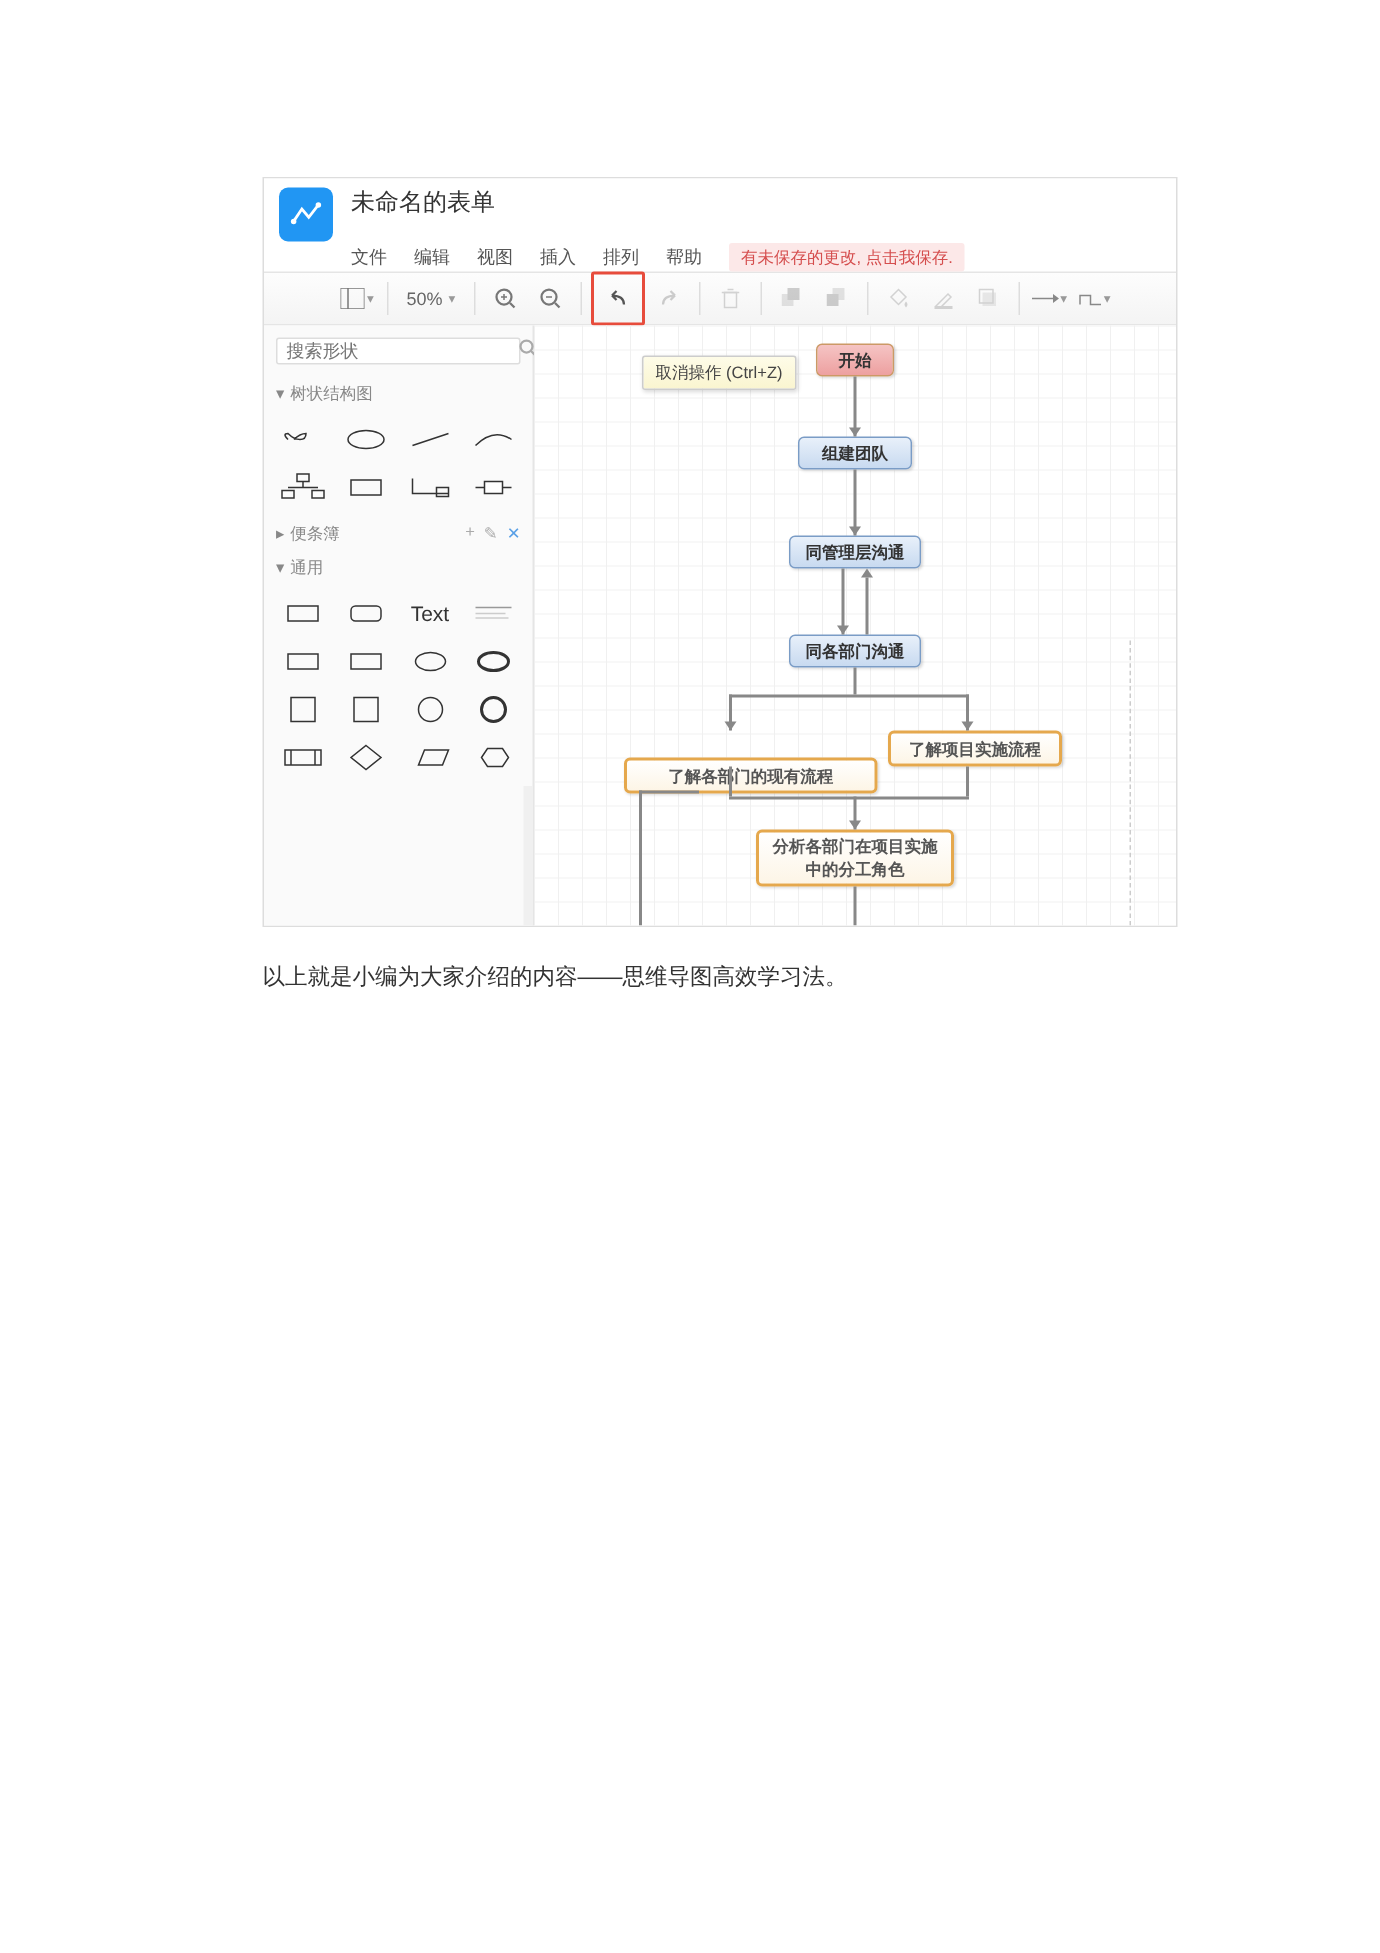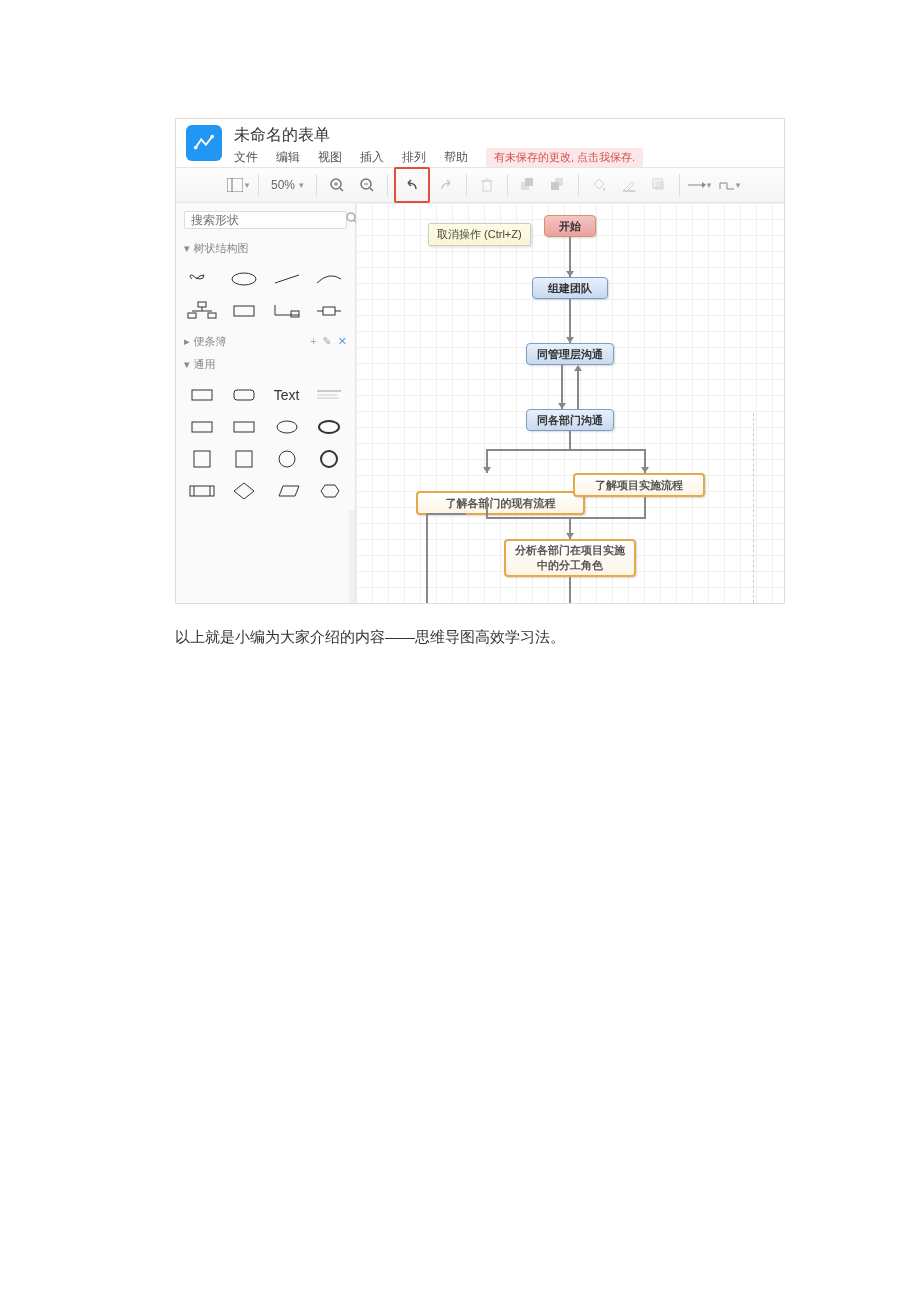--- a/index.html
+++ b/index.html
@@ -2,21 +2,21 @@
 <html><head>
 <meta charset="utf-8">
 <style>
 *{box-sizing:border-box;margin:0;padding:0}
 body{background:#fff;font-family:"Microsoft YaHei",Arial,sans-serif;font-size:13px;color:#333}
 .page{width:920px;margin:0 auto;padding:118px 0 0 175px}
 .app{width:610px;border:1px solid #ddd;background:#fff}
 .titlebar{display:flex;align-items:flex-start;padding:6px 10px 0 10px;background:#fff}
 .logo{width:36px;height:36px;background:#2196f3;border-radius:6px;display:flex;align-items:center;justify-content:center;margin-right:12px}
 .title-area{flex:1}
-.doc-title{font-size:16px;color:#333;margin-bottom:2px}
+.doc-title{font-size:16px;color:#333;margin-bottom:16px}
 .menubar{display:flex;gap:18px;font-size:12px;color:#555;align-items:center}
 .menu-item{cursor:pointer}
 .unsaved{color:#d54e4e;background:#fce8e8;padding:2px 8px;font-size:11px;border-radius:2px}
 .toolbar{display:flex;align-items:center;border-top:1px solid #e5e5e5;border-bottom:1px solid #e5e5e5;background:linear-gradient(#fdfdfd,#f4f4f4);height:36px;padding:0 6px;gap:2px}
 .tbtn{width:28px;height:28px;display:flex;align-items:center;justify-content:center;cursor:pointer;border-radius:2px;color:#666}
 .tsep{width:1px;height:22px;background:#ddd;margin:0 4px}
 .zoom{font-size:12px;color:#666;padding:0 6px;display:flex;align-items:center;gap:4px}
 .undo-hl{border:2px solid #e74c3c;border-radius:2px;padding:2px}
 .workspace{display:flex;height:400px}
 .sidebar{width:180px;border-right:1px solid #e5e5e5;background:#fafafa;display:flex;flex-direction:column}
@@ -336,21 +336,21 @@
 
     <div class="canvas">
       <div class="tooltip">取消操作 (Ctrl+Z)</div>
       <div class="dashed-line"></div>
 
       <div class="node n-red" style="left:188px;top:12px;width:52px;height:22px">开始</div>
       <div class="node n-blue" style="left:176px;top:74px;width:76px;height:22px">组建团队</div>
       <div class="node n-blue" style="left:170px;top:140px;width:88px;height:22px">同管理层沟通</div>
       <div class="node n-blue" style="left:170px;top:206px;width:88px;height:22px">同各部门沟通</div>
       <div class="node n-org" style="left:60px;top:288px;width:169px;height:24px">了解各部门的现有流程</div>
-      <div class="node n-org" style="left:217px;top:270px;width:132px;height:24px">了解项目实施流程</div>
+      <div class="node n-org" style="left:236px;top:270px;width:116px;height:24px">了解项目实施流程</div>
       <div class="node n-org" style="left:148px;top:336px;width:132px;height:38px">分析各部门在项目实施中的分工角色</div>
 
       <div class="edge" style="left:213px;top:34px;width:2px;height:40px"></div>
       <div class="arrow-d" style="left:210px;top:68px"></div>
       <div class="edge" style="left:213px;top:96px;width:2px;height:44px"></div>
       <div class="arrow-d" style="left:210px;top:134px"></div>
       <div class="edge" style="left:205px;top:162px;width:2px;height:44px"></div>
       <div class="arrow-d" style="left:202px;top:200px"></div>
       <div class="edge" style="left:221px;top:168px;width:2px;height:38px"></div>
       <div class="arrow-u" style="left:218px;top:162px"></div>

